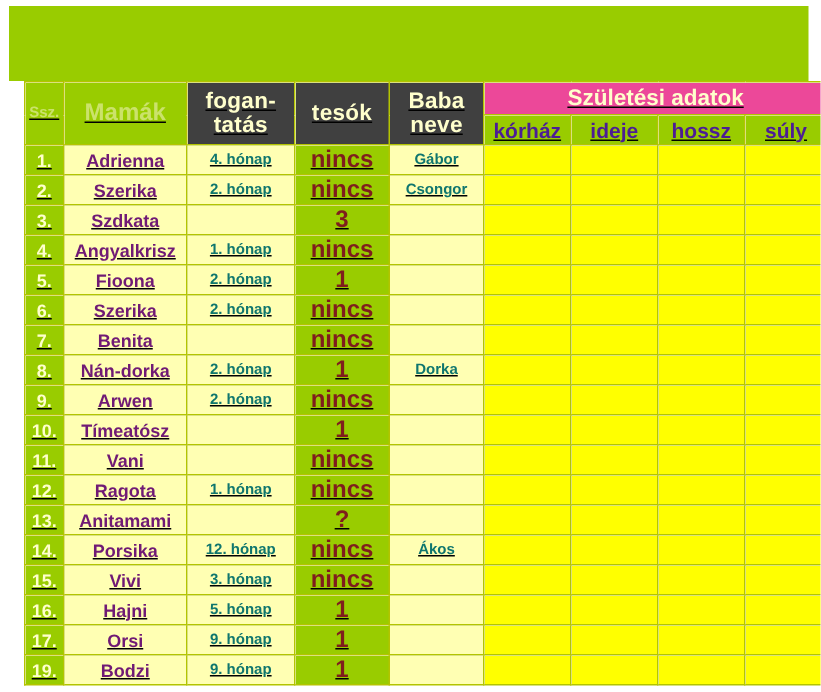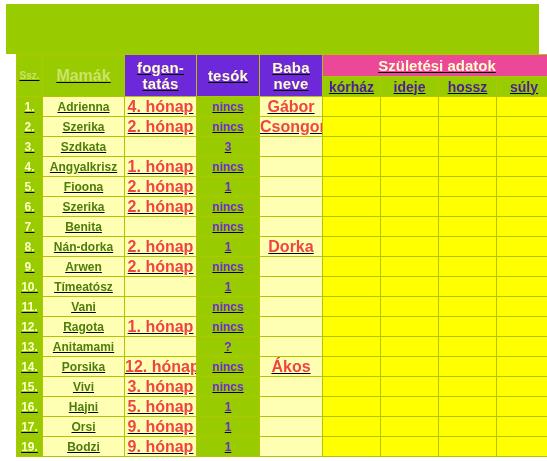--- a/index.html
+++ b/index.html
@@ -50,21 +50,21 @@
     margin: 0;
     text-align: center;
     vertical-align: middle;
     overflow: hidden;
     white-space: nowrap;
     font-weight: bold;
   }
 
   
   .hd {
-    background: #6d28d9;
+    background: #404040;
     color: #ffffcc;
     font-size: 15px;
     font-weight: bold;
     line-height: 1.05;
     letter-spacing: 0.2px;
   }
   .hd-dim {
     background: #99cc00;
     color: #cbe26b;
     font-weight: bold;
@@ -88,36 +88,36 @@
   .c-num {
     background: #99cc00;
     color: #ffffcc;
     font-size: 12px;
     font-weight: bold;
     text-align: right;
     padding-right: 4px;
   }
   .c-name {
     background: #ffffb3;
-    color: #4d7c0f;
+    color: #701a75;
     font-size: 12px;
     font-weight: bold;
     text-align: left;
     padding-left: 6px;
   }
   .c-pale {
     background: #ffffb3;
-    color: #ef4444;
+    color: #0f766e;
+    font-size: 10px;
+    font-weight: bold;
+  }
+  .c-green {
+    background: #99cc00;
+    color: #7f1d1d;
     font-size: 16px;
-    font-weight: bold;
-  }
-  .c-green {
-    background: #99cc00;
-    color: #6d28d9;
-    font-size: 12px;
     font-weight: bold;
   }
   .c-yellow {
     background: #ffff00;
   }
 
   #sheet tbody tr { height: 20px; }
   #sheet thead tr.r1 { height: 22px; }
   #sheet thead tr.r2 { height: 20px; }
 </style>

